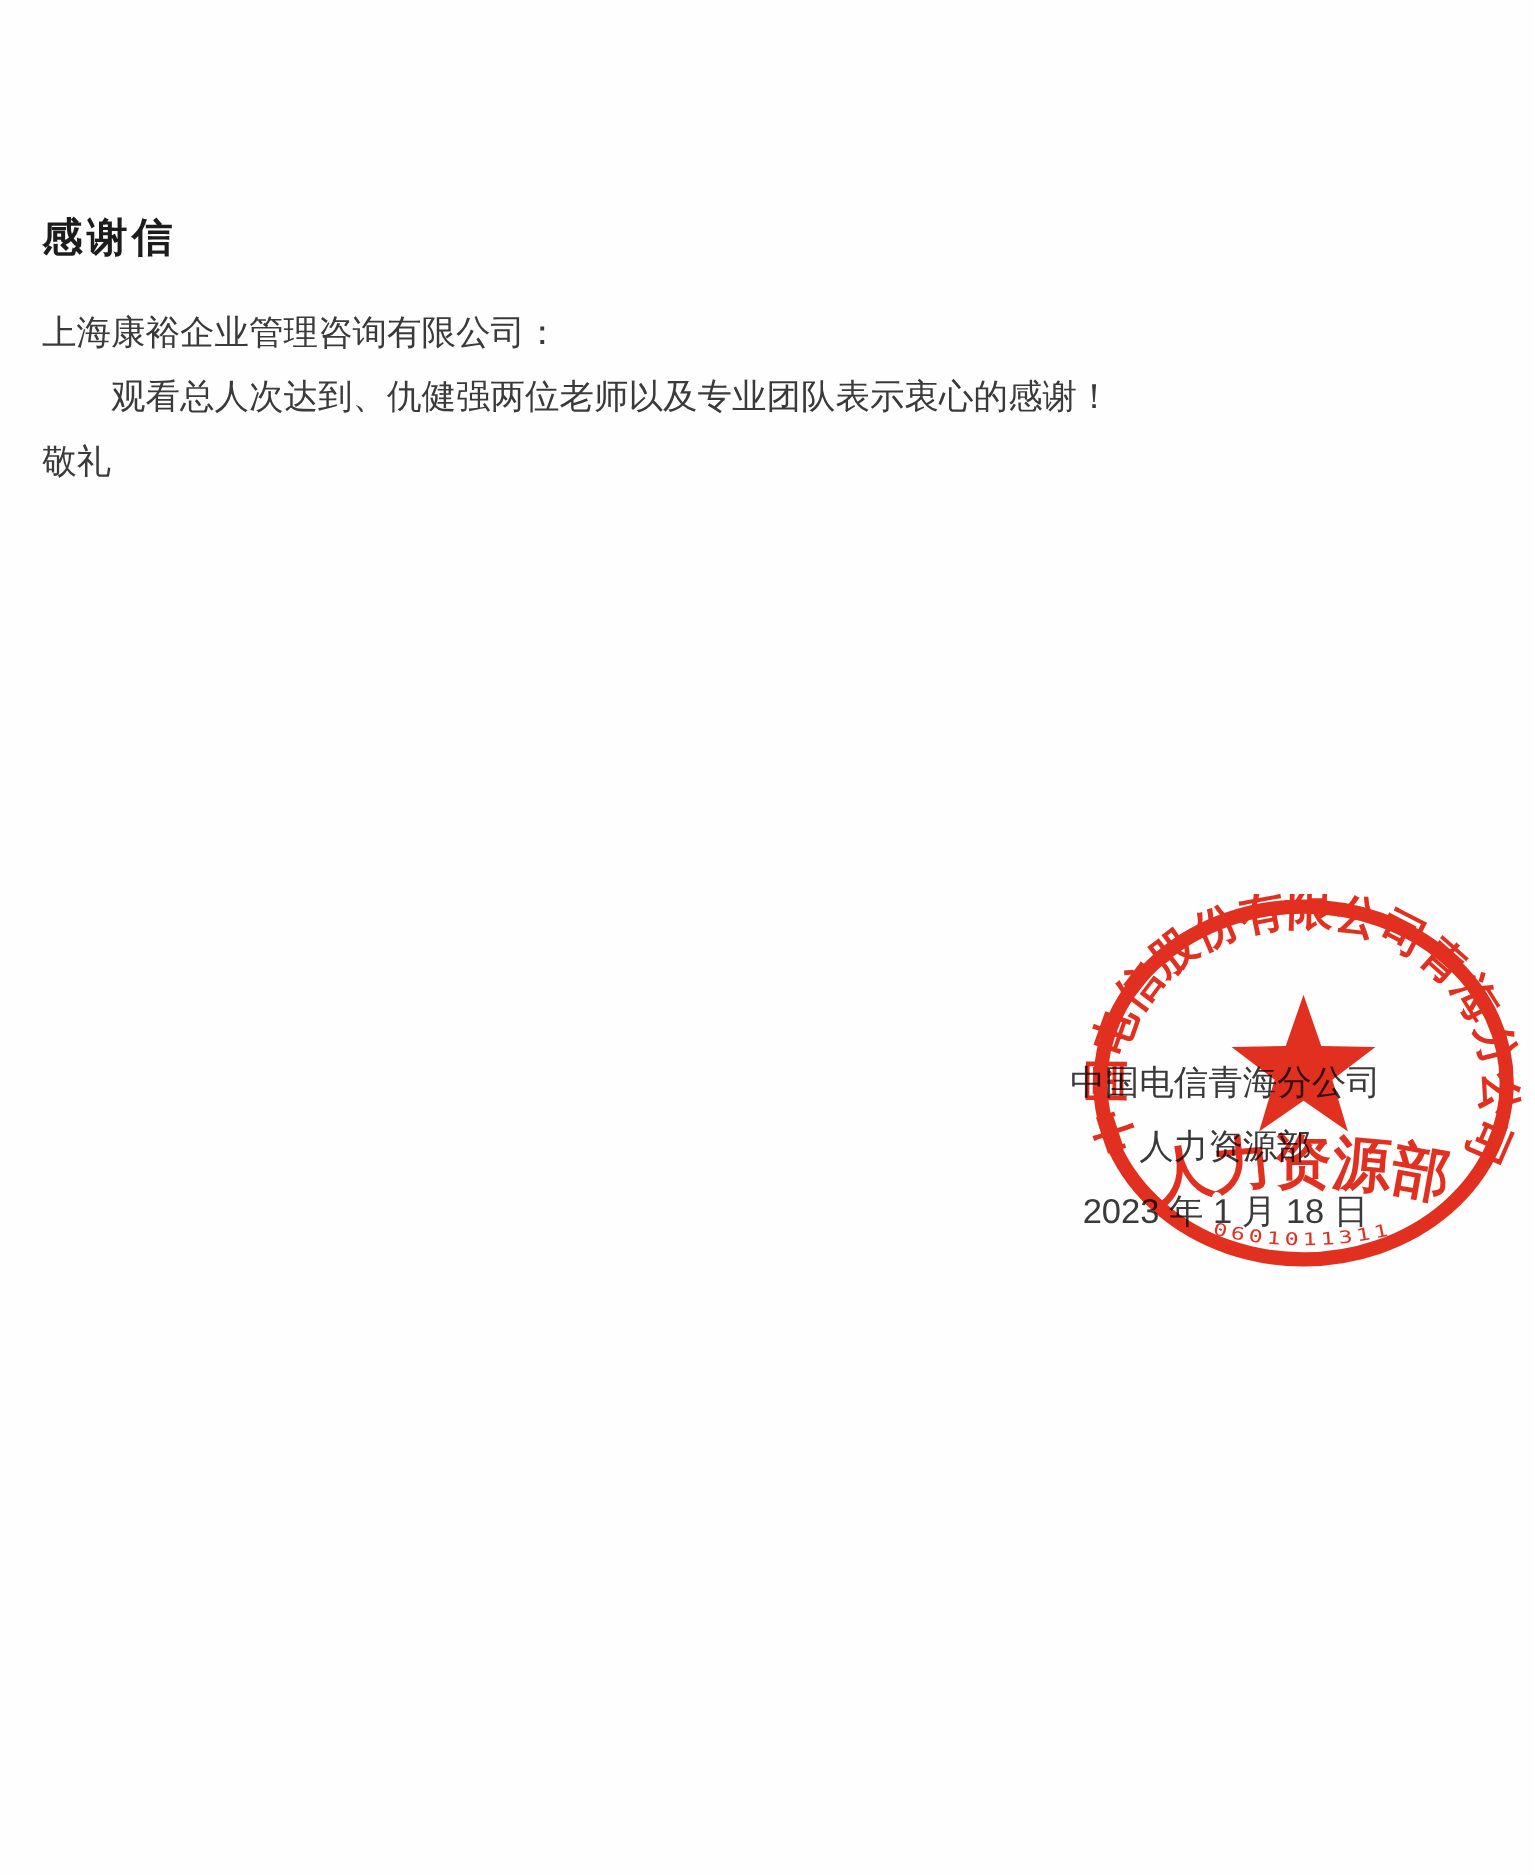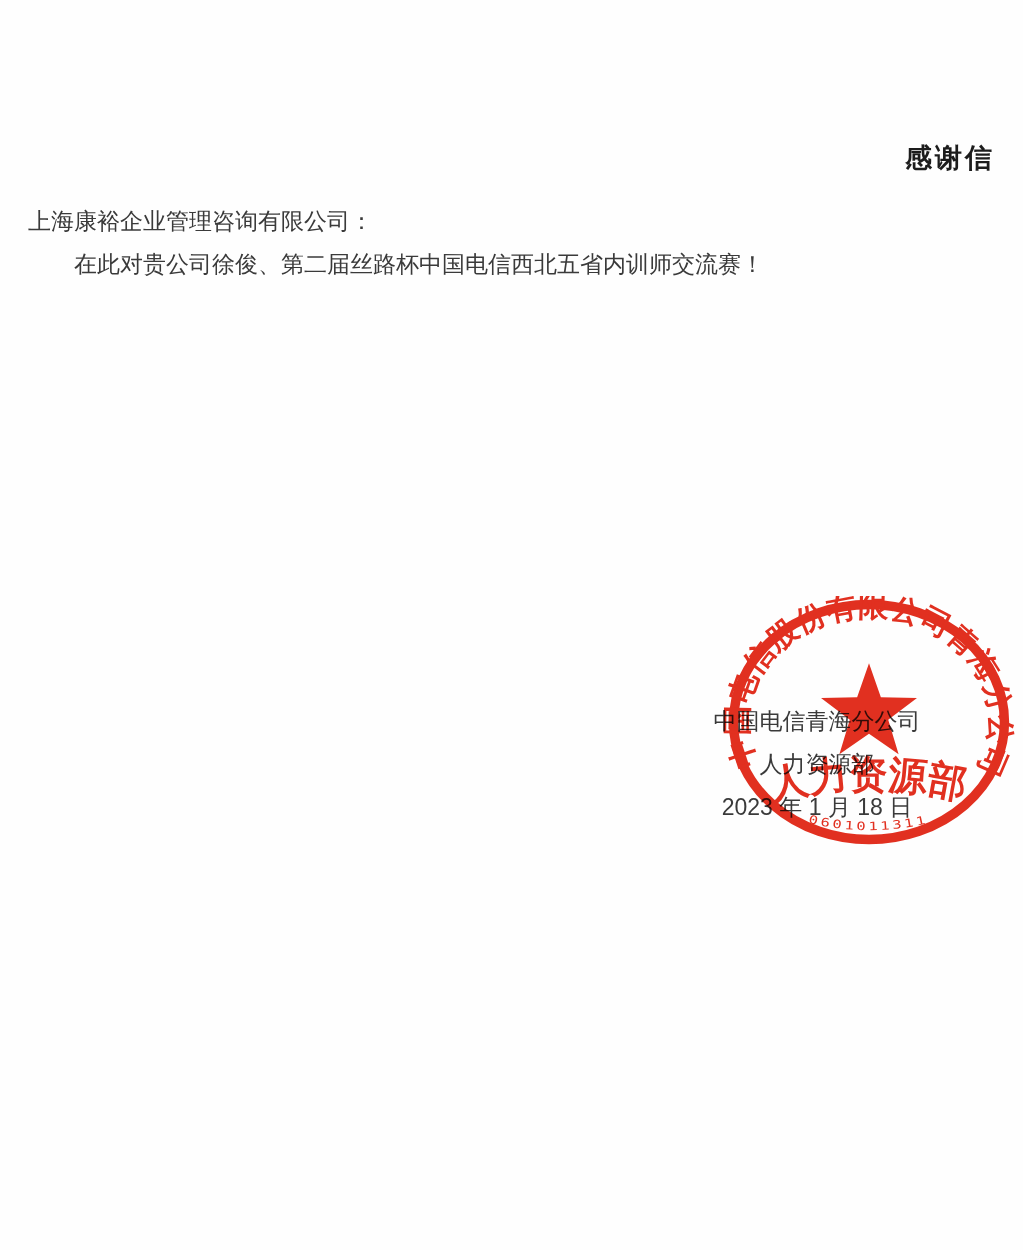--- a/index.html
+++ b/index.html
@@ -7,21 +7,21 @@
     position:relative;
     width:1023px;height:1250px;
     background:#fefefe;
     box-sizing:border-box;
     padding:140px 28px 0 28px;
     font-family:"Liberation Sans","DejaVu Sans",sans-serif;
     color:#3a3a3a;
     overflow:hidden;
   }
   .title{
-    text-align:right;
+    text-align:left;
     font-size:27px;
     font-weight:bold;
     color:#1c1c1c;
     letter-spacing:3px;
     margin:0 0 24px 0;
   }
   .body-text p{
     margin:0;
     font-size:23px;
     line-height:43px;
@@ -55,21 +55,22 @@
 </style>
 </head>
 <body>
 
 <div class="page">
 
   <h1 class="title">感谢信</h1>
 
   <div class="body-text">
     <p>上海康裕企业管理咨询有限公司：</p>
-    <p class="para">在此对贵公司徐俊、第二届丝路杯中国电信西北五省内训师交流赛！</p>
+    <p class="para">观看总人次达到、仇健强两位老师以及专业团队表示衷心的感谢！</p>
+    <p>敬礼</p>
   </div>
 
   <div class="signature">
     <div>中国电信青海分公司</div>
     <div>人力资源部</div>
     <div>2023 年 1 月 18 日</div>
   </div>
 
   <div class="seal">
     <svg viewBox="0 0 280 240" xmlns="http://www.w3.org/2000/svg">

